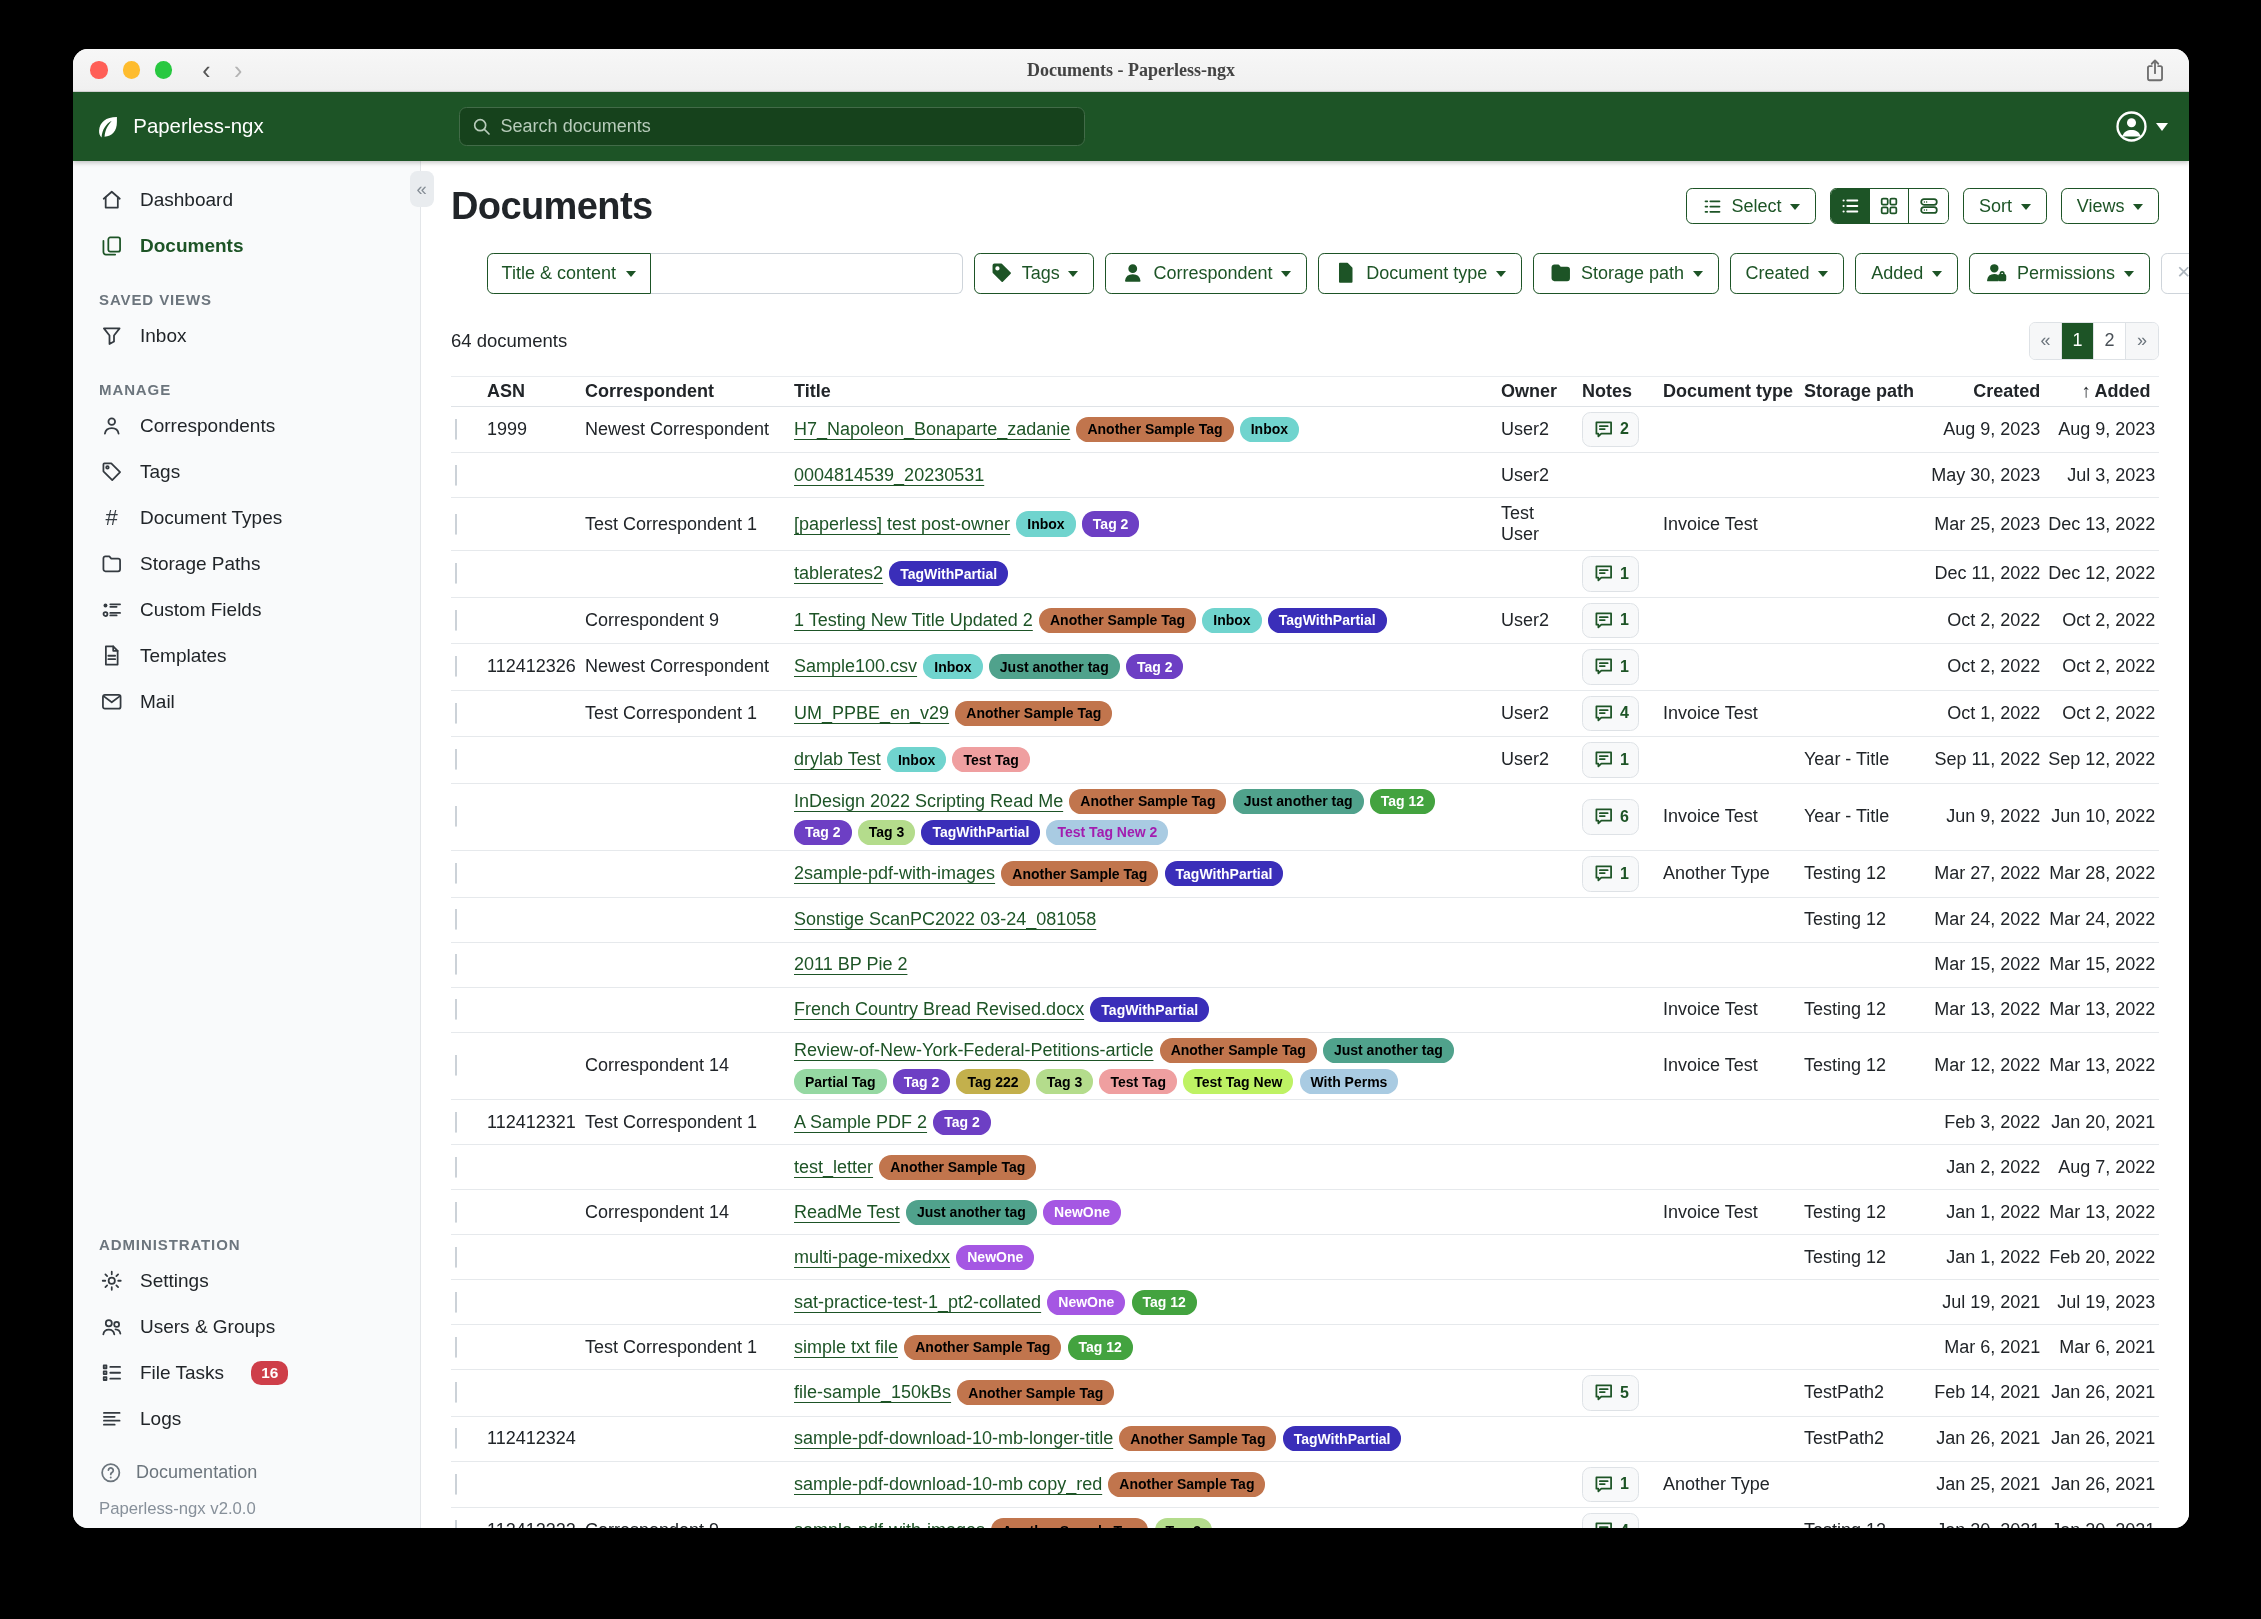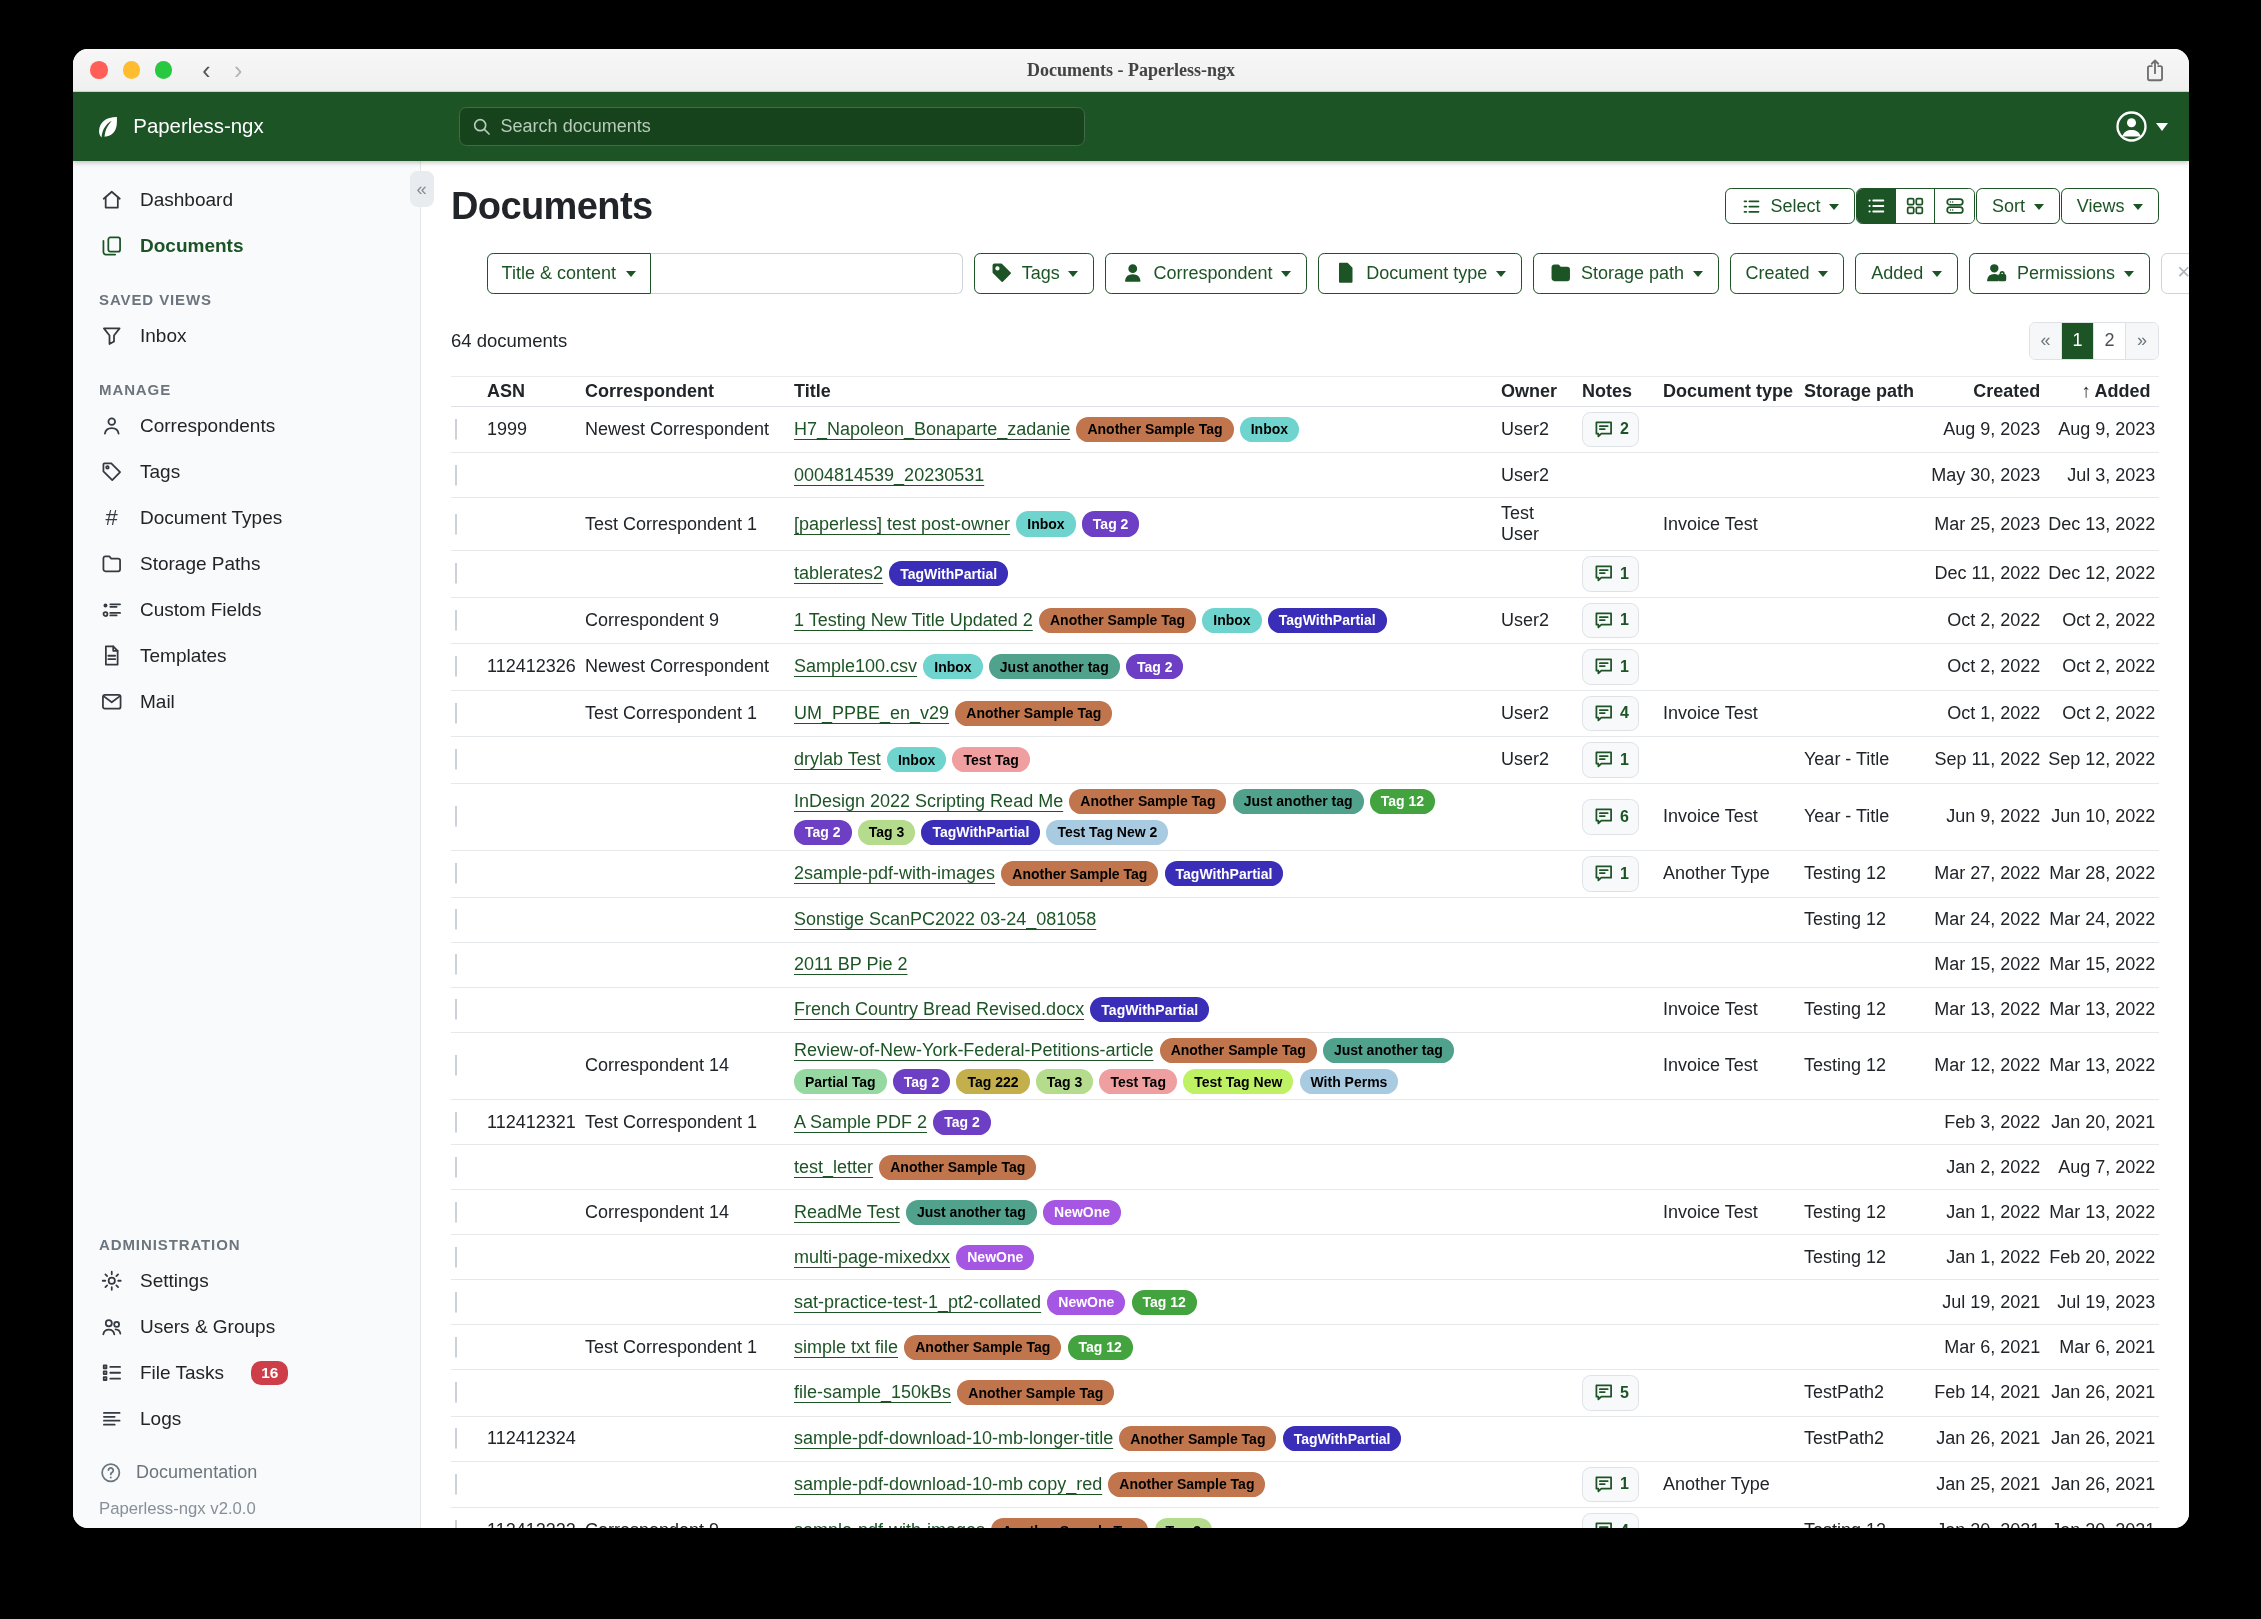--- a/index.html
+++ b/index.html
@@ -39,21 +39,21 @@
   .badge-red { background:#ce3e49; color:#fff; font-size:15.4px; font-weight:700; border-radius:10px; padding:3.1px 10px; margin-left:11px; }
   .docs-item { display:flex; align-items:center; gap:13.6px; padding-left:26px; color:#6c757d; font-size:18px; height:39px; margin-top:11px; cursor:pointer; }
   .version { padding-left:26px; color:#87909a; font-size:16.7px; margin-top:7.4px; }
 
   .collapse-btn { position:absolute; left:337px; top:10px; width:23.5px; height:36px; border:none; background:#e9ecef; border-radius:7.4px; color:#868e96; font-size:18.5px; cursor:pointer; z-index:5; }
 
   
   .content { flex:1; background:#fff; padding:0 30px; min-width:0; }
   .content-head { margin-top:23.5px; display:flex; justify-content:space-between; align-items:center; }
   h1.page-title { font-size:38px; font-weight:700; color:#212529; letter-spacing:-0.6px; }
-  .toolbar { display:flex; gap:1px; align-items:center;padding-left:41px; }
+  .toolbar { display:flex; gap:14px; align-items:center;padding-left:41px; }
   .btn { display:inline-flex; align-items:center; gap:8.6px; height:36px; padding:0 15px; border:1.2px solid #1d5426; border-radius:6.2px; background:#fff; color:#1d5426; font-size:18px; font-family:inherit; cursor:pointer; white-space:nowrap; }
   .btn .bicon { display:flex; align-items:center; }
   .caret-g { width:0; height:0; border-left:5.6px solid transparent; border-right:5.6px solid transparent; border-top:6.8px solid currentColor; margin-top:1.9px; }
   .vtoggle { display:inline-flex; border:1.2px solid #1d5426; border-radius:6.2px; overflow:hidden; height:36px; }
   .vtoggle .vt { width:39px; display:flex; align-items:center; justify-content:center; background:#fff; color:#1d5426; border-right:1.2px solid #1d5426; cursor:pointer; }
   .vtoggle .vt:last-child { border-right:none; }
   .vtoggle .vt.active { background:#1d5426; color:#fff; }
 
   
   .filter-row { margin-top:25px; display:flex; gap:11px; align-items:flex-start;margin-left:36px; }
@@ -605,21 +605,21 @@
      <div class="cell"></div>
      <div class="cell"></div>
      <div class="cell title-cell">
                 <a class="doc-link">InDesign 2022 Scripting Read Me</a>
                 <span class="tagpill" style="background:#c1754d;color:#000000">Another Sample Tag</span>
                 <span class="tagpill" style="background:#50a28c;color:#000000">Just another tag</span>
                 <span class="tagpill" style="background:#43a33f;color:#ffffff">Tag 12</span>
                 <span class="tagpill" style="background:#6d3fc4;color:#ffffff">Tag 2</span>
                 <span class="tagpill" style="background:#b4dc8c;color:#000000">Tag 3</span>
                 <span class="tagpill" style="background:#3a2eb9;color:#ffffff">TagWithPartial</span>
-                <span class="tagpill" style="background:#a9cbe2;color:#000000">Test Tag New 2</span>
+                <span class="tagpill" style="background:#a9cbe2;color:#a21caf">Test Tag New 2</span>
               </div>
      <div class="cell"></div>
      <div class="cell"><span class="notes-pill"><span>
                     <svg width="23.5" height="23.5" viewBox="0 0 24 24" fill="none" stroke="currentColor" stroke-width="1.8" stroke-linecap="round" stroke-linejoin="round">
                       <path d="M4.5 4.5h15v11.5h-10l-3 2.7v-2.7h-2z"></path>
                       <path d="M8 8.3h8M8 11.3h5"></path>
                     </svg>
                   </span>6</span></div>
      <div class="cell">Invoice Test</div>
      <div class="cell">Year - Title</div>

